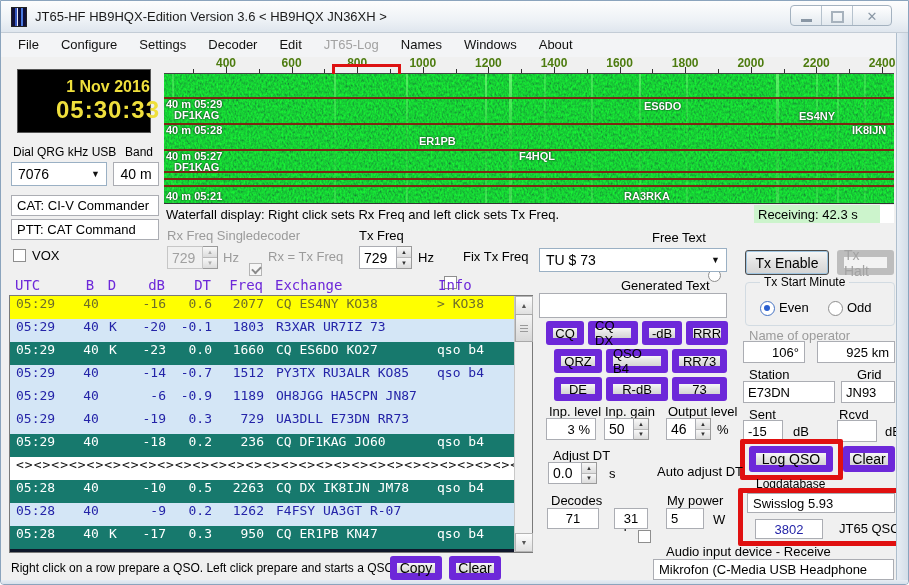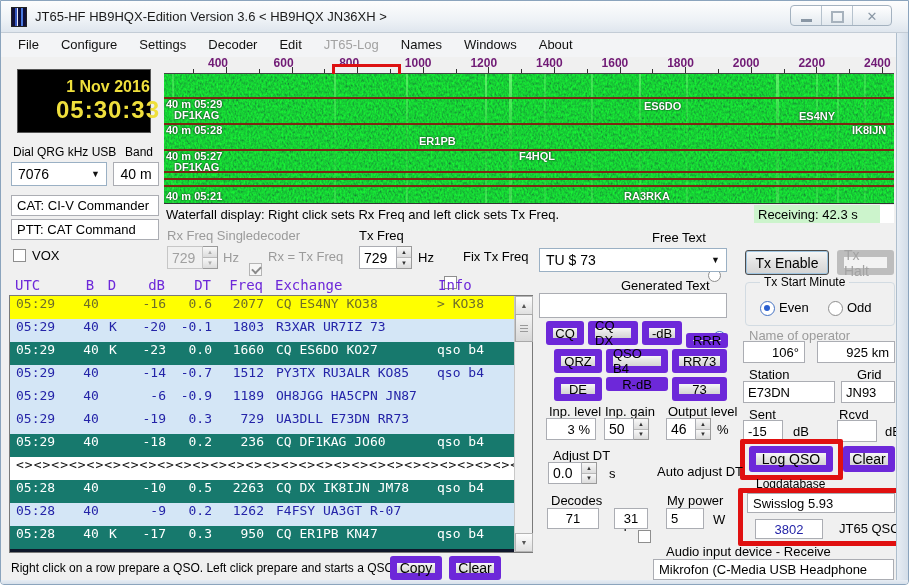--- a/index.html
+++ b/index.html
@@ -58,21 +58,21 @@
     background:linear-gradient(#f8f8f8,#dcdcdc);border-bottom:1px solid #b9b9b9;width:14px;}
   .spin-btns span:last-child{border-bottom:none;}
   .spin-btns.dis span{color:#ababab;}
   input.field{background:#fff;border:1px solid #abadb3;font:13px "Liberation Sans",sans-serif;padding:0 4px;box-sizing:border-box;}
   .groupbox{border:1px solid #d2dbe2;border-radius:4px;}
   .groupbox .legend{position:absolute;top:-8px;left:14px;background:#f0f0f0;padding:0 4px;font:12px "Liberation Sans",sans-serif;}
   
   #ruler{left:163px;top:56px;width:730px;height:17px;}
   #ruler .baseline{position:absolute;left:0;right:0;bottom:0;height:1px;background:#444;}
   .tick{position:absolute;width:1px;background:#333;}
-  .tick-lbl{position:absolute;top:-1px;width:36px;text-align:left;font:600 12px "Liberation Sans",sans-serif;color:#701a75;}
+  .tick-lbl{position:absolute;top:-1px;width:36px;text-align:center;font:600 12px "Liberation Sans",sans-serif;color:#4d7c0f;}
   #red-bracket{position:absolute;left:168px;top:7px;width:63px;height:8px;
     border-top:3px solid #dd1111;border-left:3px solid #dd1111;border-right:3px solid #dd1111;}
   #waterfall{left:163px;top:73px;width:730px;height:130px;background:#06200a;overflow:hidden;border-bottom:1px solid #333;}
   #wf-noise{position:absolute;left:0;top:0;opacity:.95;}
   .sig{position:absolute;top:0;bottom:0;background:linear-gradient(rgba(130,255,130,.85),rgba(60,200,60,.25) 55%,rgba(120,240,120,.55));}
   .wline{position:absolute;left:0;right:0;height:2px;background:#7e2812;}
   .wf-lbl{position:absolute;font:bold 11px "Liberation Sans",sans-serif;color:#fff;text-shadow:0 0 2px #000;white-space:nowrap;}
   #receiving{left:753px;top:204px;width:126px;height:18px;background:#ccf4cc;font:13px "Liberation Sans",sans-serif;
     display:flex;align-items:center;padding-left:4px;}
   
@@ -304,26 +304,26 @@
   <div class="abs lbl" style="left:665px;top:543px;">Audio input device - Receive</div>
   <div class="abs box" style="left:652px;top:558px;width:241px;height:21px;">Mikrofon (C-Media USB Headphone</div>
 
   <div class="abs lbl" style="left:620px;top:277px;">Generated Text</div>
   <div class="abs radio checked" style="left:712px;top:278px;"></div>
   <input class="abs field" style="left: 538px; top: 292px; width: 188px; height: 25px;" value="">
 
   <div class="abs btn" style="left:545px;top:320px;width:38px;height:24px;">CQ</div>
   <div class="abs btn" style="left:587px;top:320px;width:50px;height:24px;">CQ DX</div>
   <div class="abs btn" style="left:641px;top:320px;width:40px;height:24px;">-dB</div>
-  <div class="abs btn" style="left:685px;top:332px;width:42px;height:15px;">RRR</div>
+  <div class="abs btn" style="left:685px;top:320px;width:42px;height:24px;">RRR</div>
   <div class="abs btn" style="left:553px;top:348px;width:48px;height:24px;">QRZ</div>
   <div class="abs btn" style="left:605px;top:348px;width:62px;height:24px;">QSO B4</div>
   <div class="abs btn" style="left:671px;top:348px;width:55px;height:24px;">RR73</div>
   <div class="abs btn" style="left:553px;top:376px;width:48px;height:24px;">DE</div>
-  <div class="abs btn" style="left:605px;top:376px;width:62px;height:14px;">R-dB</div>
+  <div class="abs btn" style="left:605px;top:376px;width:62px;height:24px;">R-dB</div>
   <div class="abs btn" style="left:671px;top:376px;width:55px;height:24px;">73</div>
 
   <div class="abs lbl" style="left:548px;top:403px;">Inp. level</div>
   <div class="abs lbl" style="left:604px;top:403px;">Inp. gain</div>
   <div class="abs lbl" style="left:667px;top:403px;">Output level</div>
   <div class="abs box right" style="left:545px;top:417px;width:50px;height:22px;">3 %</div>
   <div class="abs spin-num" style="left:603px;top:417px;width:30px;height:22px;">50</div>
   <div class="abs spin-btns" style="left:633px;top:417px;height:22px;">
       <span>▲</span>
       <span>▼</span>

